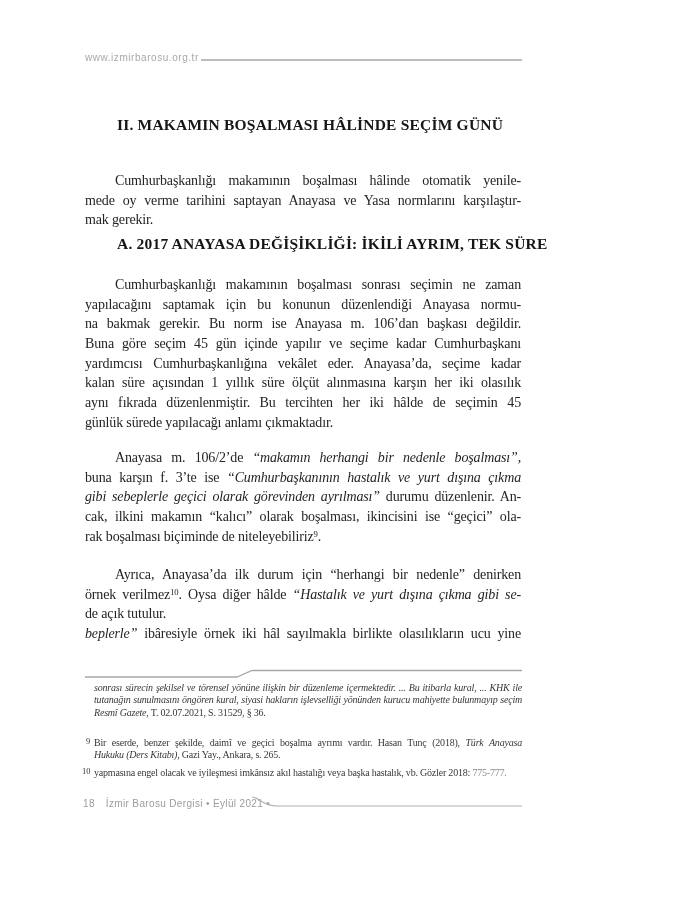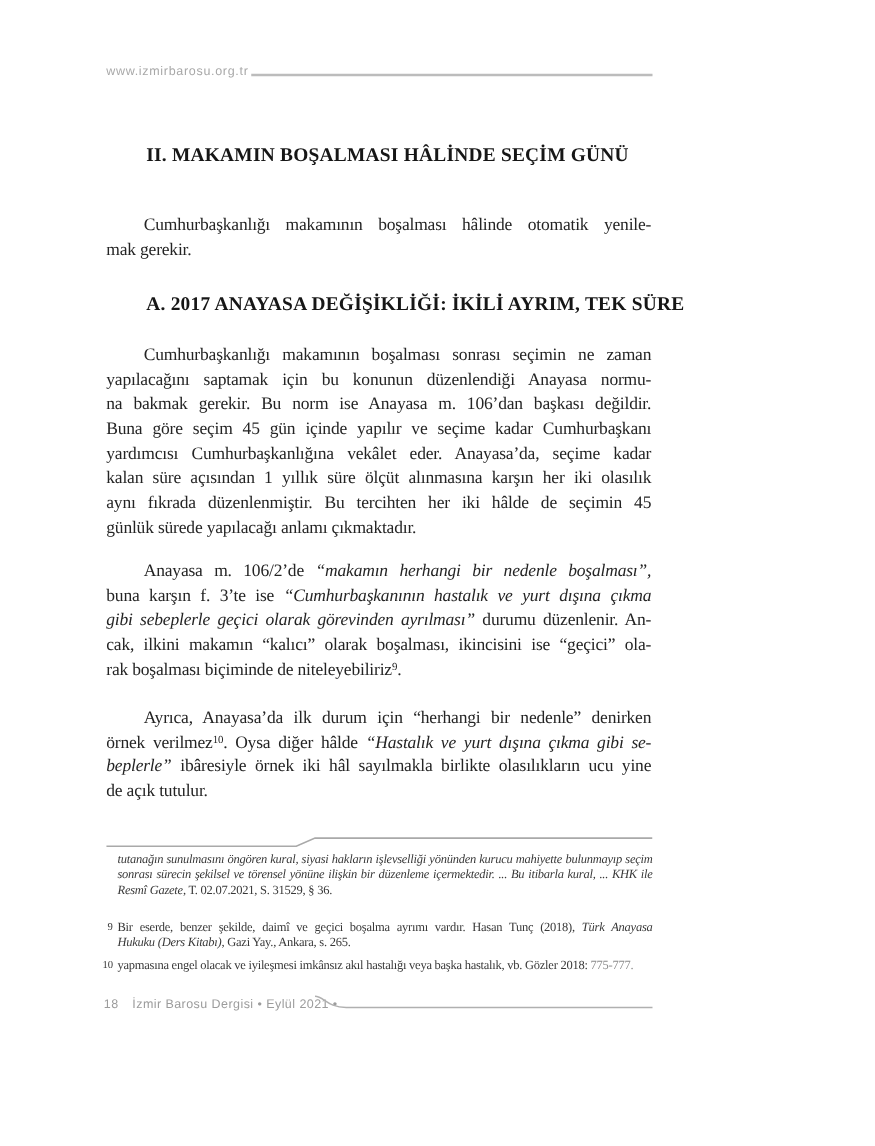--- a/index.html
+++ b/index.html
@@ -58,20 +58,21 @@
 
   <div class="header">
     <span class="header-url">www.izmirbarosu.org.tr</span>
     <span class="header-rule"></span>
   </div>
 
   <div class="h1">II. MAKAMIN BOŞALMASI HÂLİNDE SEÇİM GÜNÜ</div>
 
   <div class="para p1">
       <div class="tline tindent"><span>Cumhurbaşkanlığı makamının boşalması hâlinde otomatik yenile-</span></div>
+      <div class="tline"><span>mede oy verme tarihini saptayan Anayasa ve Yasa normlarını karşılaştır-</span></div>
       <div class="tline tlast"><span>mak gerekir.</span></div>
     </div>
 
   <div class="h2">A. 2017 ANAYASA DEĞİŞİKLİĞİ: İKİLİ AYRIM, TEK SÜRE</div>
 
   <div class="para p2">
       <div class="tline tindent"><span>Cumhurbaşkanlığı makamının boşalması sonrası seçimin ne zaman</span></div>
       <div class="tline"><span>yapılacağını saptamak için bu konunun düzenlendiği Anayasa normu-</span></div>
       <div class="tline"><span>na bakmak gerekir. Bu norm ise Anayasa m. 106’dan başkası değildir.</span></div>
       <div class="tline"><span>Buna göre seçim 45 gün içinde yapılır ve seçime kadar Cumhurbaşkanı</span></div>
@@ -83,31 +84,31 @@
   <div class="para p3">
       <div class="tline tindent"><span>Anayasa m. 106/2’de </span><span class="it">“makamın herhangi bir nedenle boşalması”,</span></div>
       <div class="tline"><span>buna karşın f. 3’te ise </span><span class="it">“Cumhurbaşkanının hastalık ve yurt dışına çıkma</span></div>
       <div class="tline"><span class="it">gibi sebeplerle geçici olarak görevinden ayrılması”</span><span> durumu düzenlenir. An-</span></div>
       <div class="tline"><span>cak, ilkini makamın “kalıcı” olarak boşalması, ikincisini ise “geçici” ola-</span></div>
       <div class="tline tlast"><span>rak boşalması biçiminde de niteleyebiliriz</span><span class="sup">9</span><span>.</span></div>
     </div>
   <div class="para p4">
       <div class="tline tindent"><span>Ayrıca, Anayasa’da ilk durum için “herhangi bir nedenle” denirken</span></div>
       <div class="tline"><span>örnek verilmez</span><span class="sup">10</span><span>. Oysa diğer hâlde </span><span class="it">“Hastalık ve yurt dışına çıkma gibi se-</span></div>
+      <div class="tline tlast"><span>de açık tutulur.</span></div>
       <div class="tline"><span class="it">beplerle”</span><span> ibâresiyle örnek iki hâl sayılmakla birlikte olasılıkların ucu yine</span></div>
-      <div class="tline tlast"><span>de açık tutulur.</span></div>
     </div>
 
   <svg class="fnsep" width="437" height="12" viewBox="0 0 437 12">
     <path d="M0 9 H152 L167 2.5 H437" fill="none" stroke="#a9a9a9" stroke-width="1.3"></path>
   </svg>
 
   <div class="fn fncont">
+      <div class="tline"><span class="it">sonrası sürecin şekilsel ve törensel yönüne ilişkin bir düzenleme içermektedir. ... Bu itibarla kural, ... KHK ile</span></div>
       <div class="tline"><span class="it">tutanağın sunulmasını öngören kural, siyasi hakların işlevselliği yönünden kurucu mahiyette bulunmayıp seçim</span></div>
-      <div class="tline"><span class="it">sonrası sürecin şekilsel ve törensel yönüne ilişkin bir düzenleme içermektedir. ... Bu itibarla kural, ... KHK ile</span></div>
       <div class="tline tlast"><span class="it">Resmî Gazete</span><span>, T. 02.07.2021, S. 31529, § 36.</span></div>
     </div>
 
   <div class="fnnum n9">9</div>
   <div class="fn fn9">
       <div class="tline"><span>Bir eserde, benzer şekilde, daimî ve geçici boşalma ayrımı vardır. Hasan Tunç (2018), </span><span class="it">Türk Anayasa</span></div>
       <div class="tline tlast"><span class="it">Hukuku (Ders Kitabı)</span><span>, Gazi Yay., Ankara, s. 265.</span></div>
     </div>
 
   <div class="fnnum n10">10</div>

